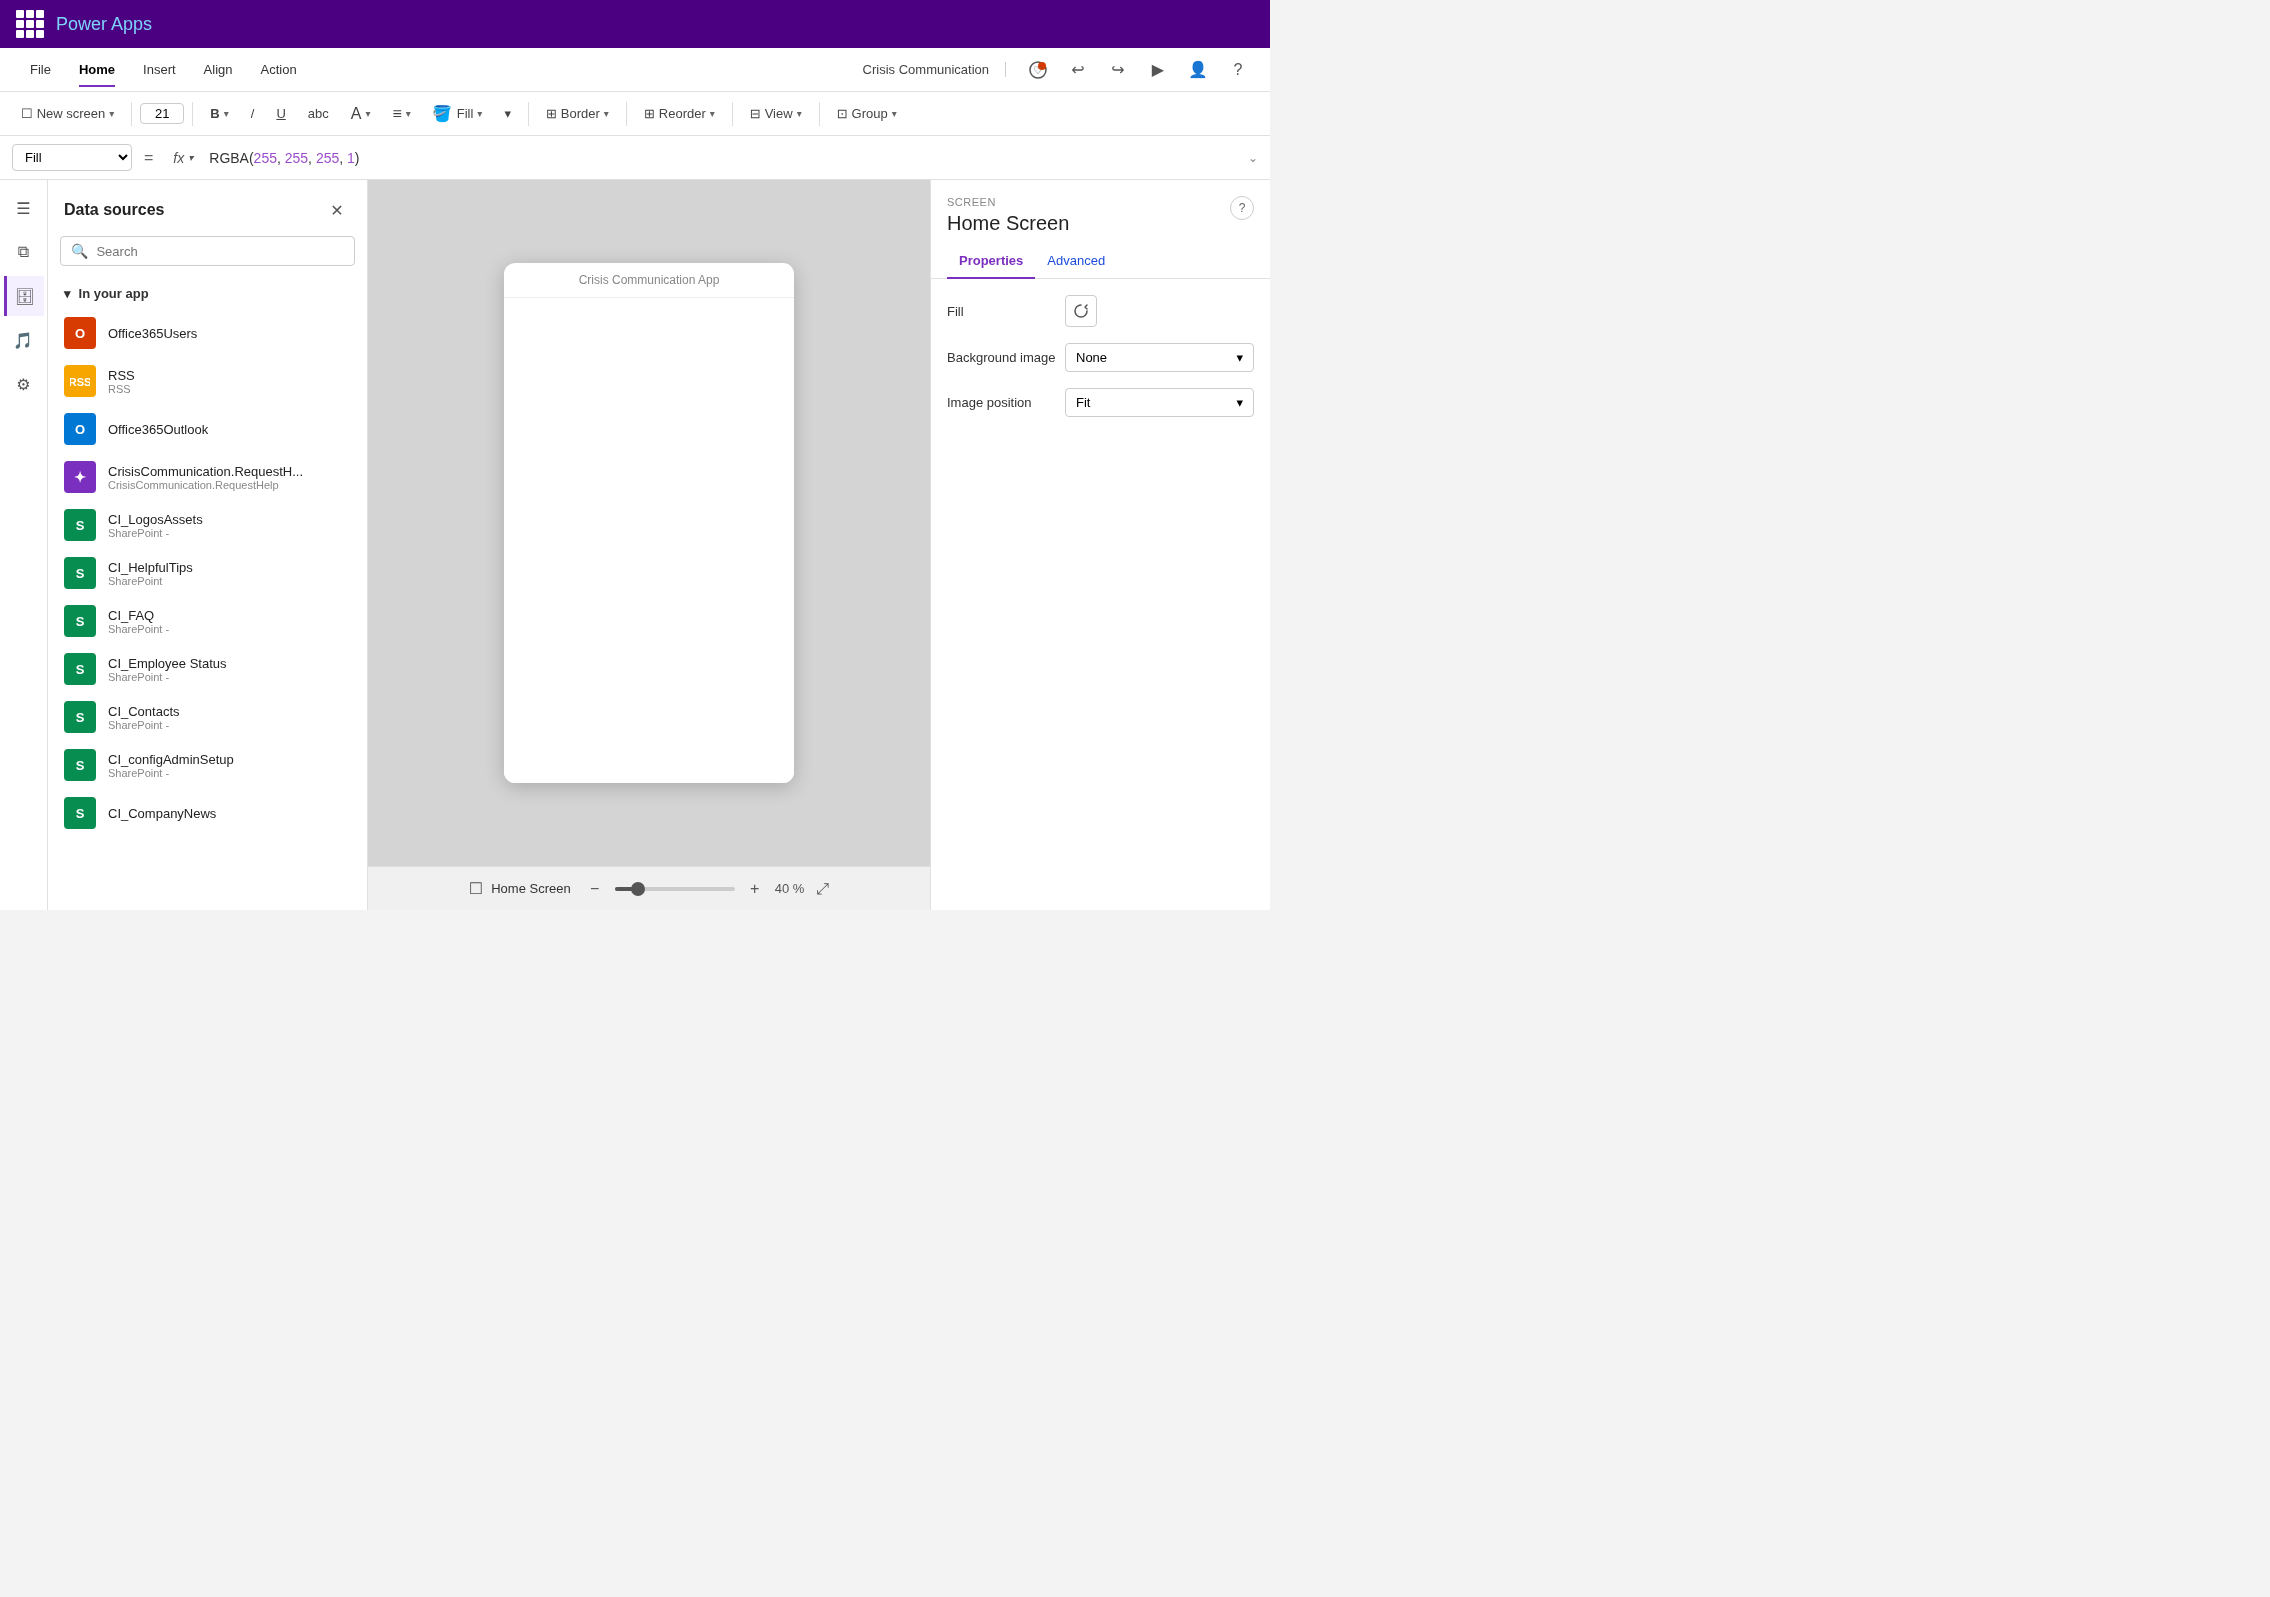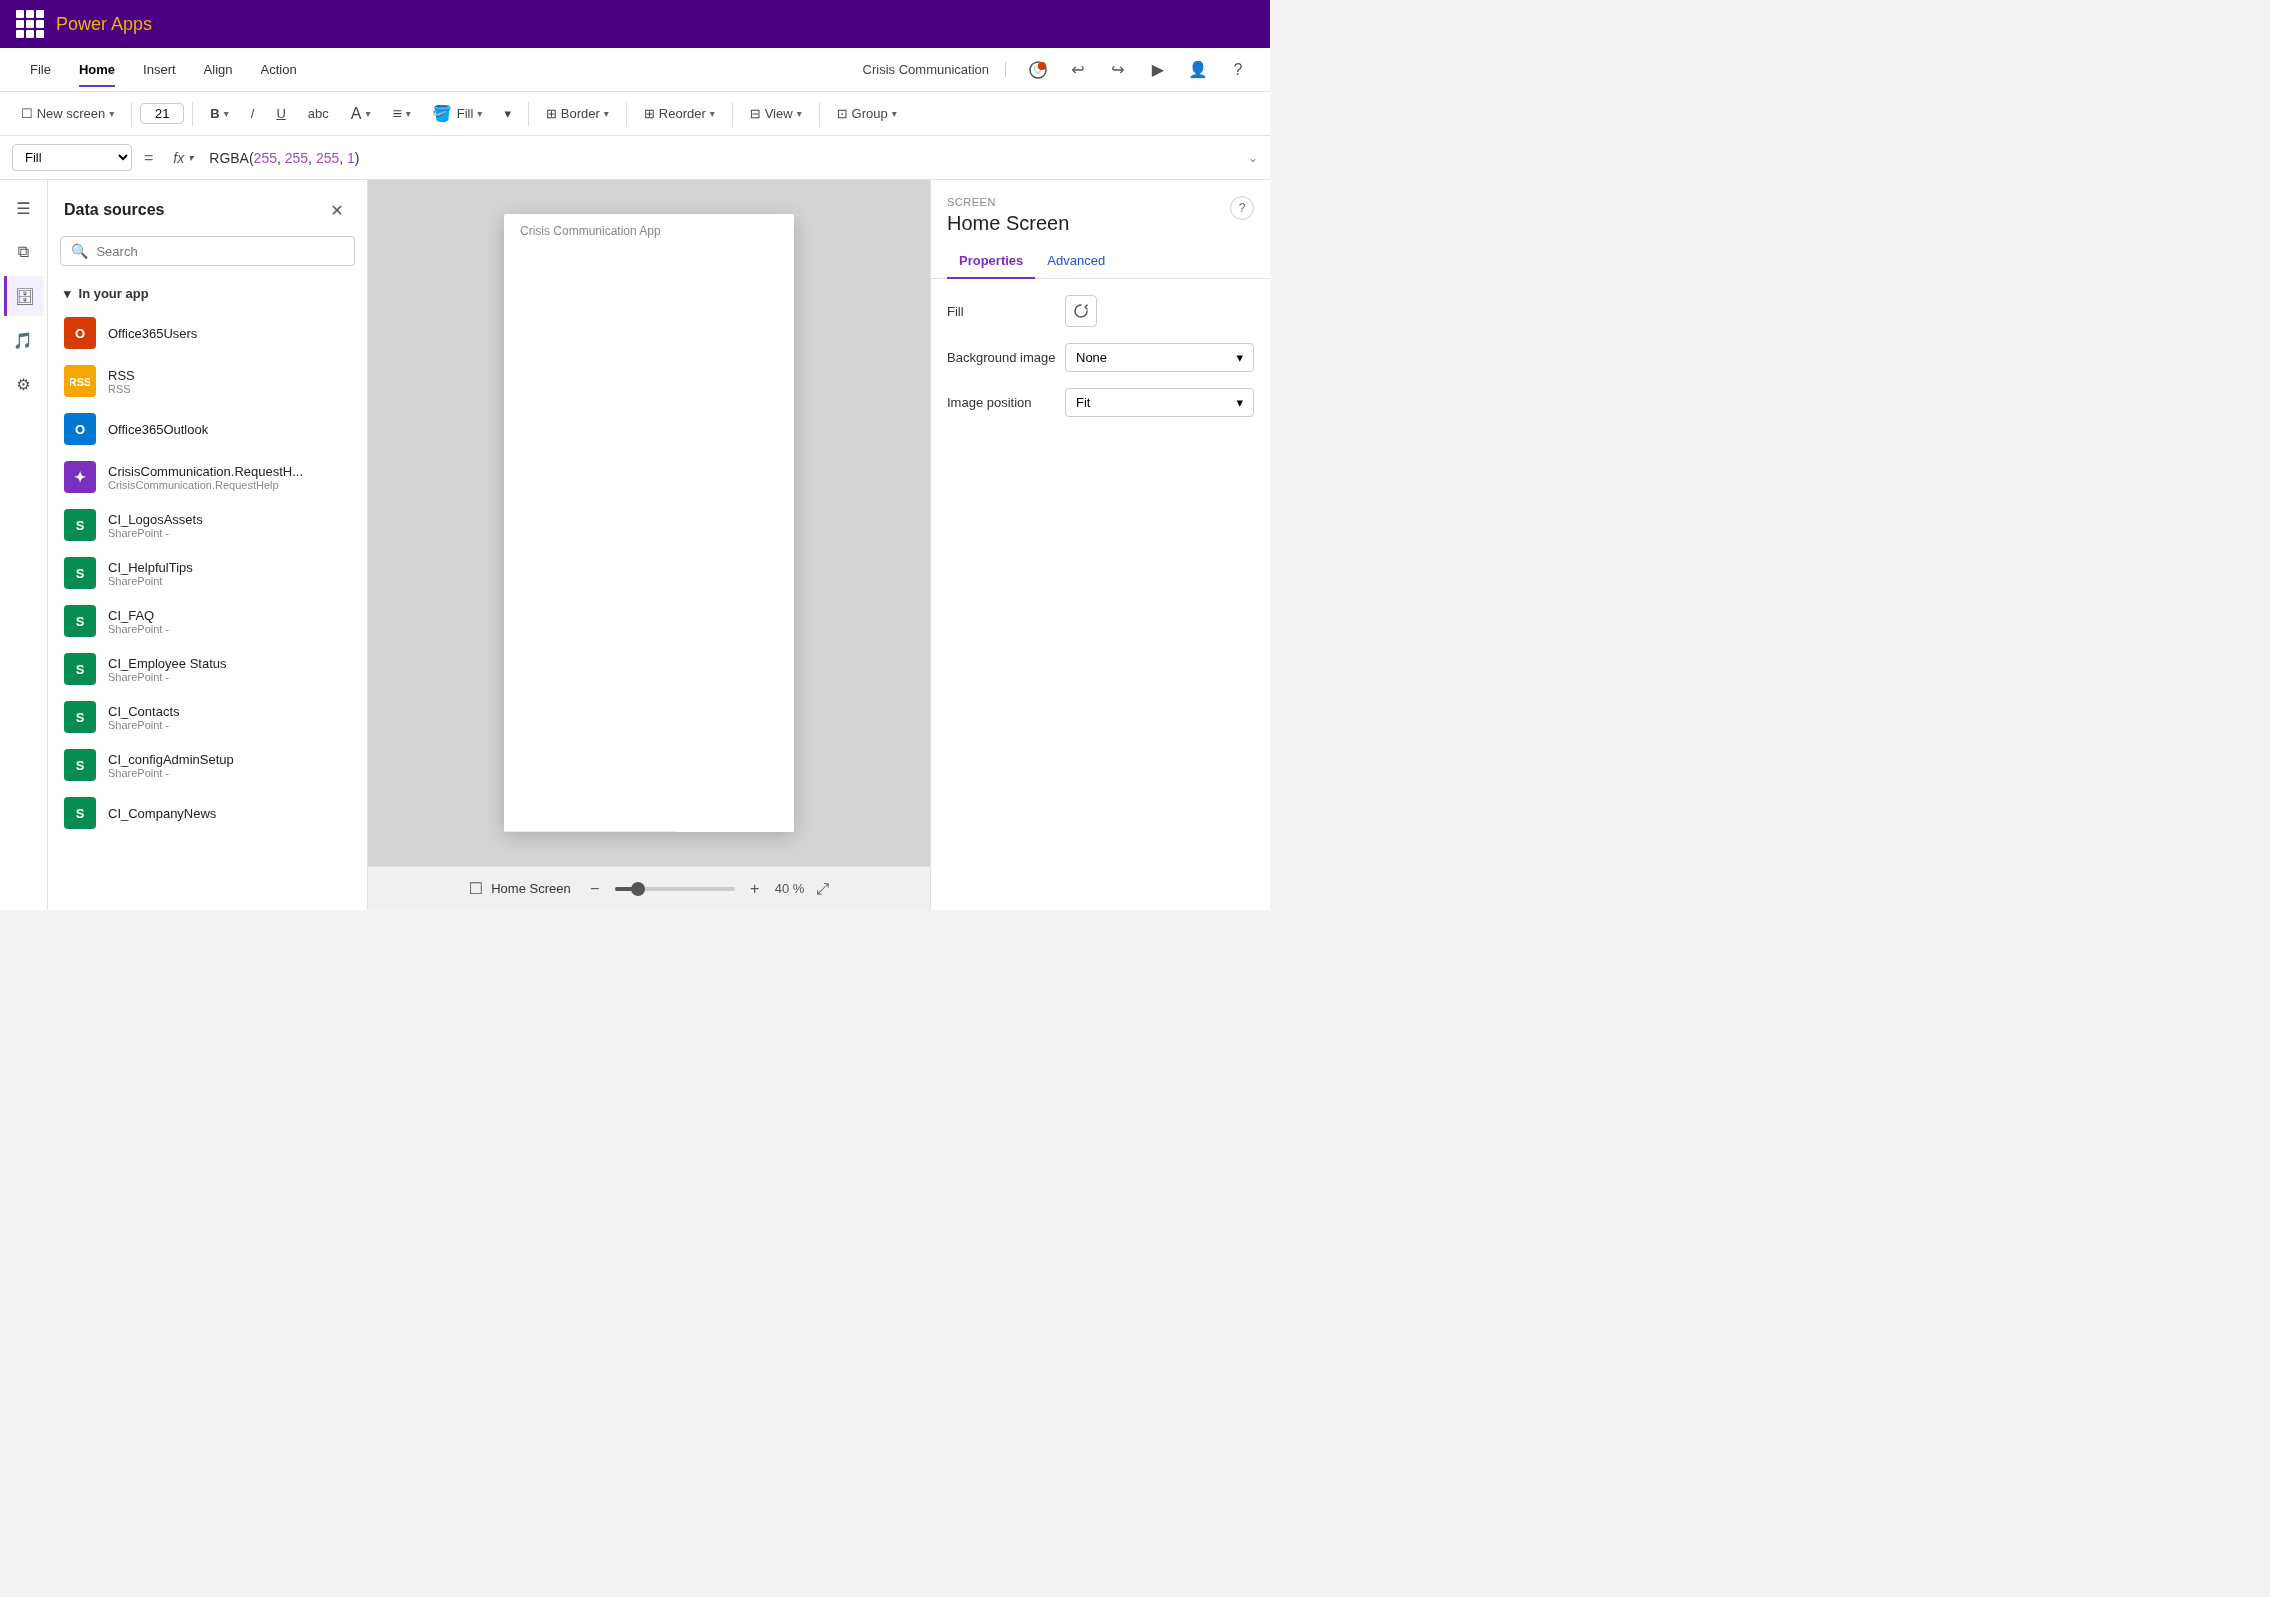--- a/index.html
+++ b/index.html
@@ -21,21 +21,21 @@
       gap: 2px;
       cursor: pointer;
     }
     .waffle-icon span {
       background: white;
       width: 8px;
       height: 8px;
       border-radius: 1px;
     }
     .app-title {
-      color: #eab308;
+      color: #7dd3fc;
       font-size: 18px;
       font-weight: 300;
     }
 
     
     .menu-bar {
       background: white;
       height: 44px;
       display: flex;
       align-items: center;
@@ -300,25 +300,25 @@
     }
     .canvas-content {
       flex: 1;
       display: flex;
       align-items: center;
       justify-content: center;
     }
     .phone-frame {
       background: white;
       width: 290px;
-      height: 618px;
-      border-radius: 2px;
+      height: 520px;
+      border-radius: 11px;
       box-shadow: 0 4px 20px rgba(0,0,0,0.2);
       display: flex;
-      flex-direction: row;
+      flex-direction: column;
       overflow: hidden;
     }
     .phone-title-bar {
       padding: 10px 16px;
       font-size: 12px;
       color: #888;
       text-align: center;
       border-bottom: 1px solid #eee;
     }
     .phone-body { flex: 1; background: white; }

